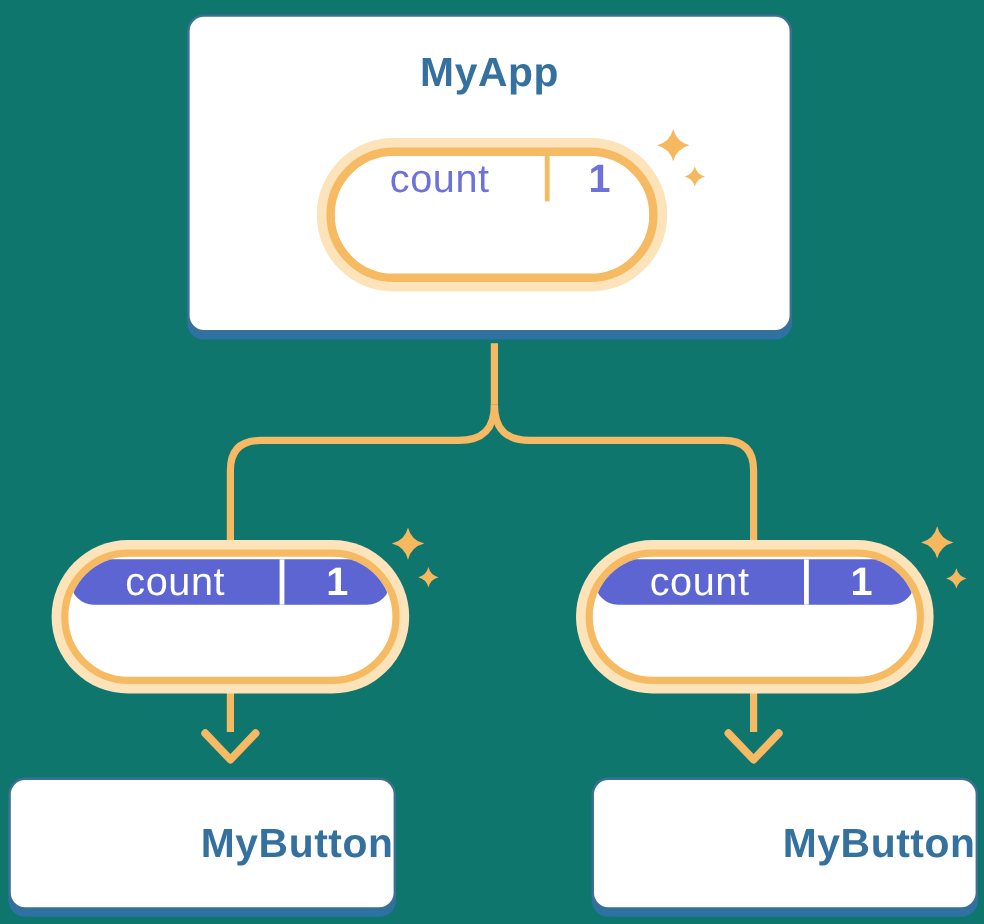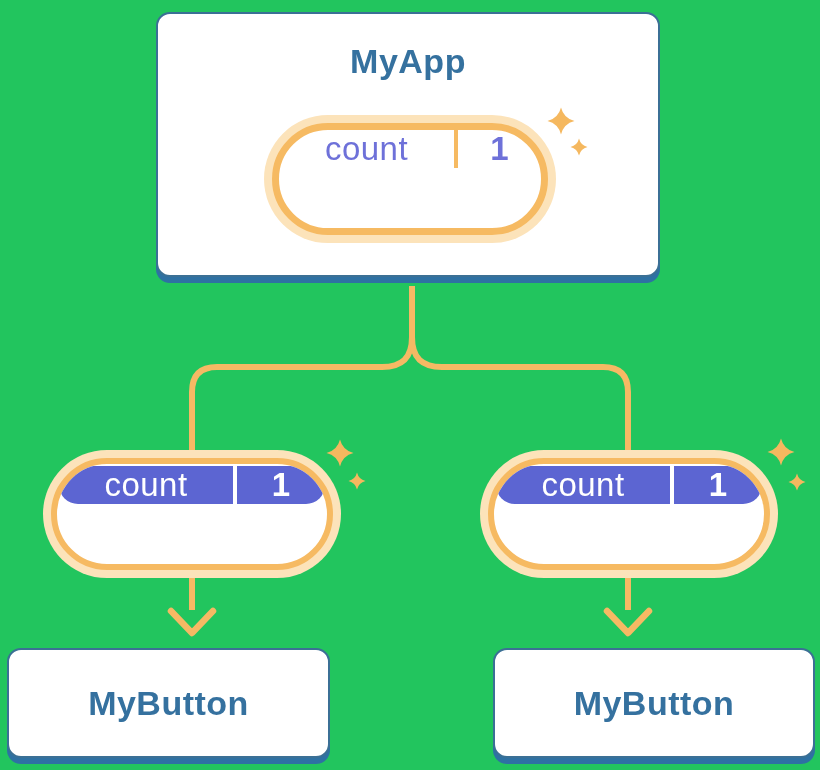--- a/index.html
+++ b/index.html
@@ -1,19 +1,19 @@
 <!DOCTYPE html>
 <html><head>
 <meta charset="utf-8">
 <style>
   html,body{margin:0;padding:0;background:#ffffff;}
   .stage{
     position:relative;
     width:820px;height:770px;
-    background:#22c55e;
+    background:#0f766e;
     font-family:"Liberation Sans", sans-serif;
     overflow:hidden;
   }
   .layer{position:absolute;left:0;top:0;width:820px;height:770px;}
   .layer.connectors{z-index:1;}
   .layer.sparkles{z-index:3;pointer-events:none;}
 
   
   .card{
     position:absolute;
@@ -25,21 +25,21 @@
     box-sizing:border-box;
   }
   .card-title{
     color:#35719F;
     font-size:34px;
     font-weight:600;
     letter-spacing:0.5px;
     text-align:center;
   }
   .card.root .card-title{margin-top:28px;}
-  .card.leaf{display:flex;align-items:center;justify-content:center;}
+  .card.leaf{display:flex;align-items:center;justify-content:flex-end;}
 
   
   .pill{
     position:absolute;
     background:#FCE3BA;           
     border-radius:999px;
     padding:8px;
     box-sizing:border-box;
     z-index:2;
   }

